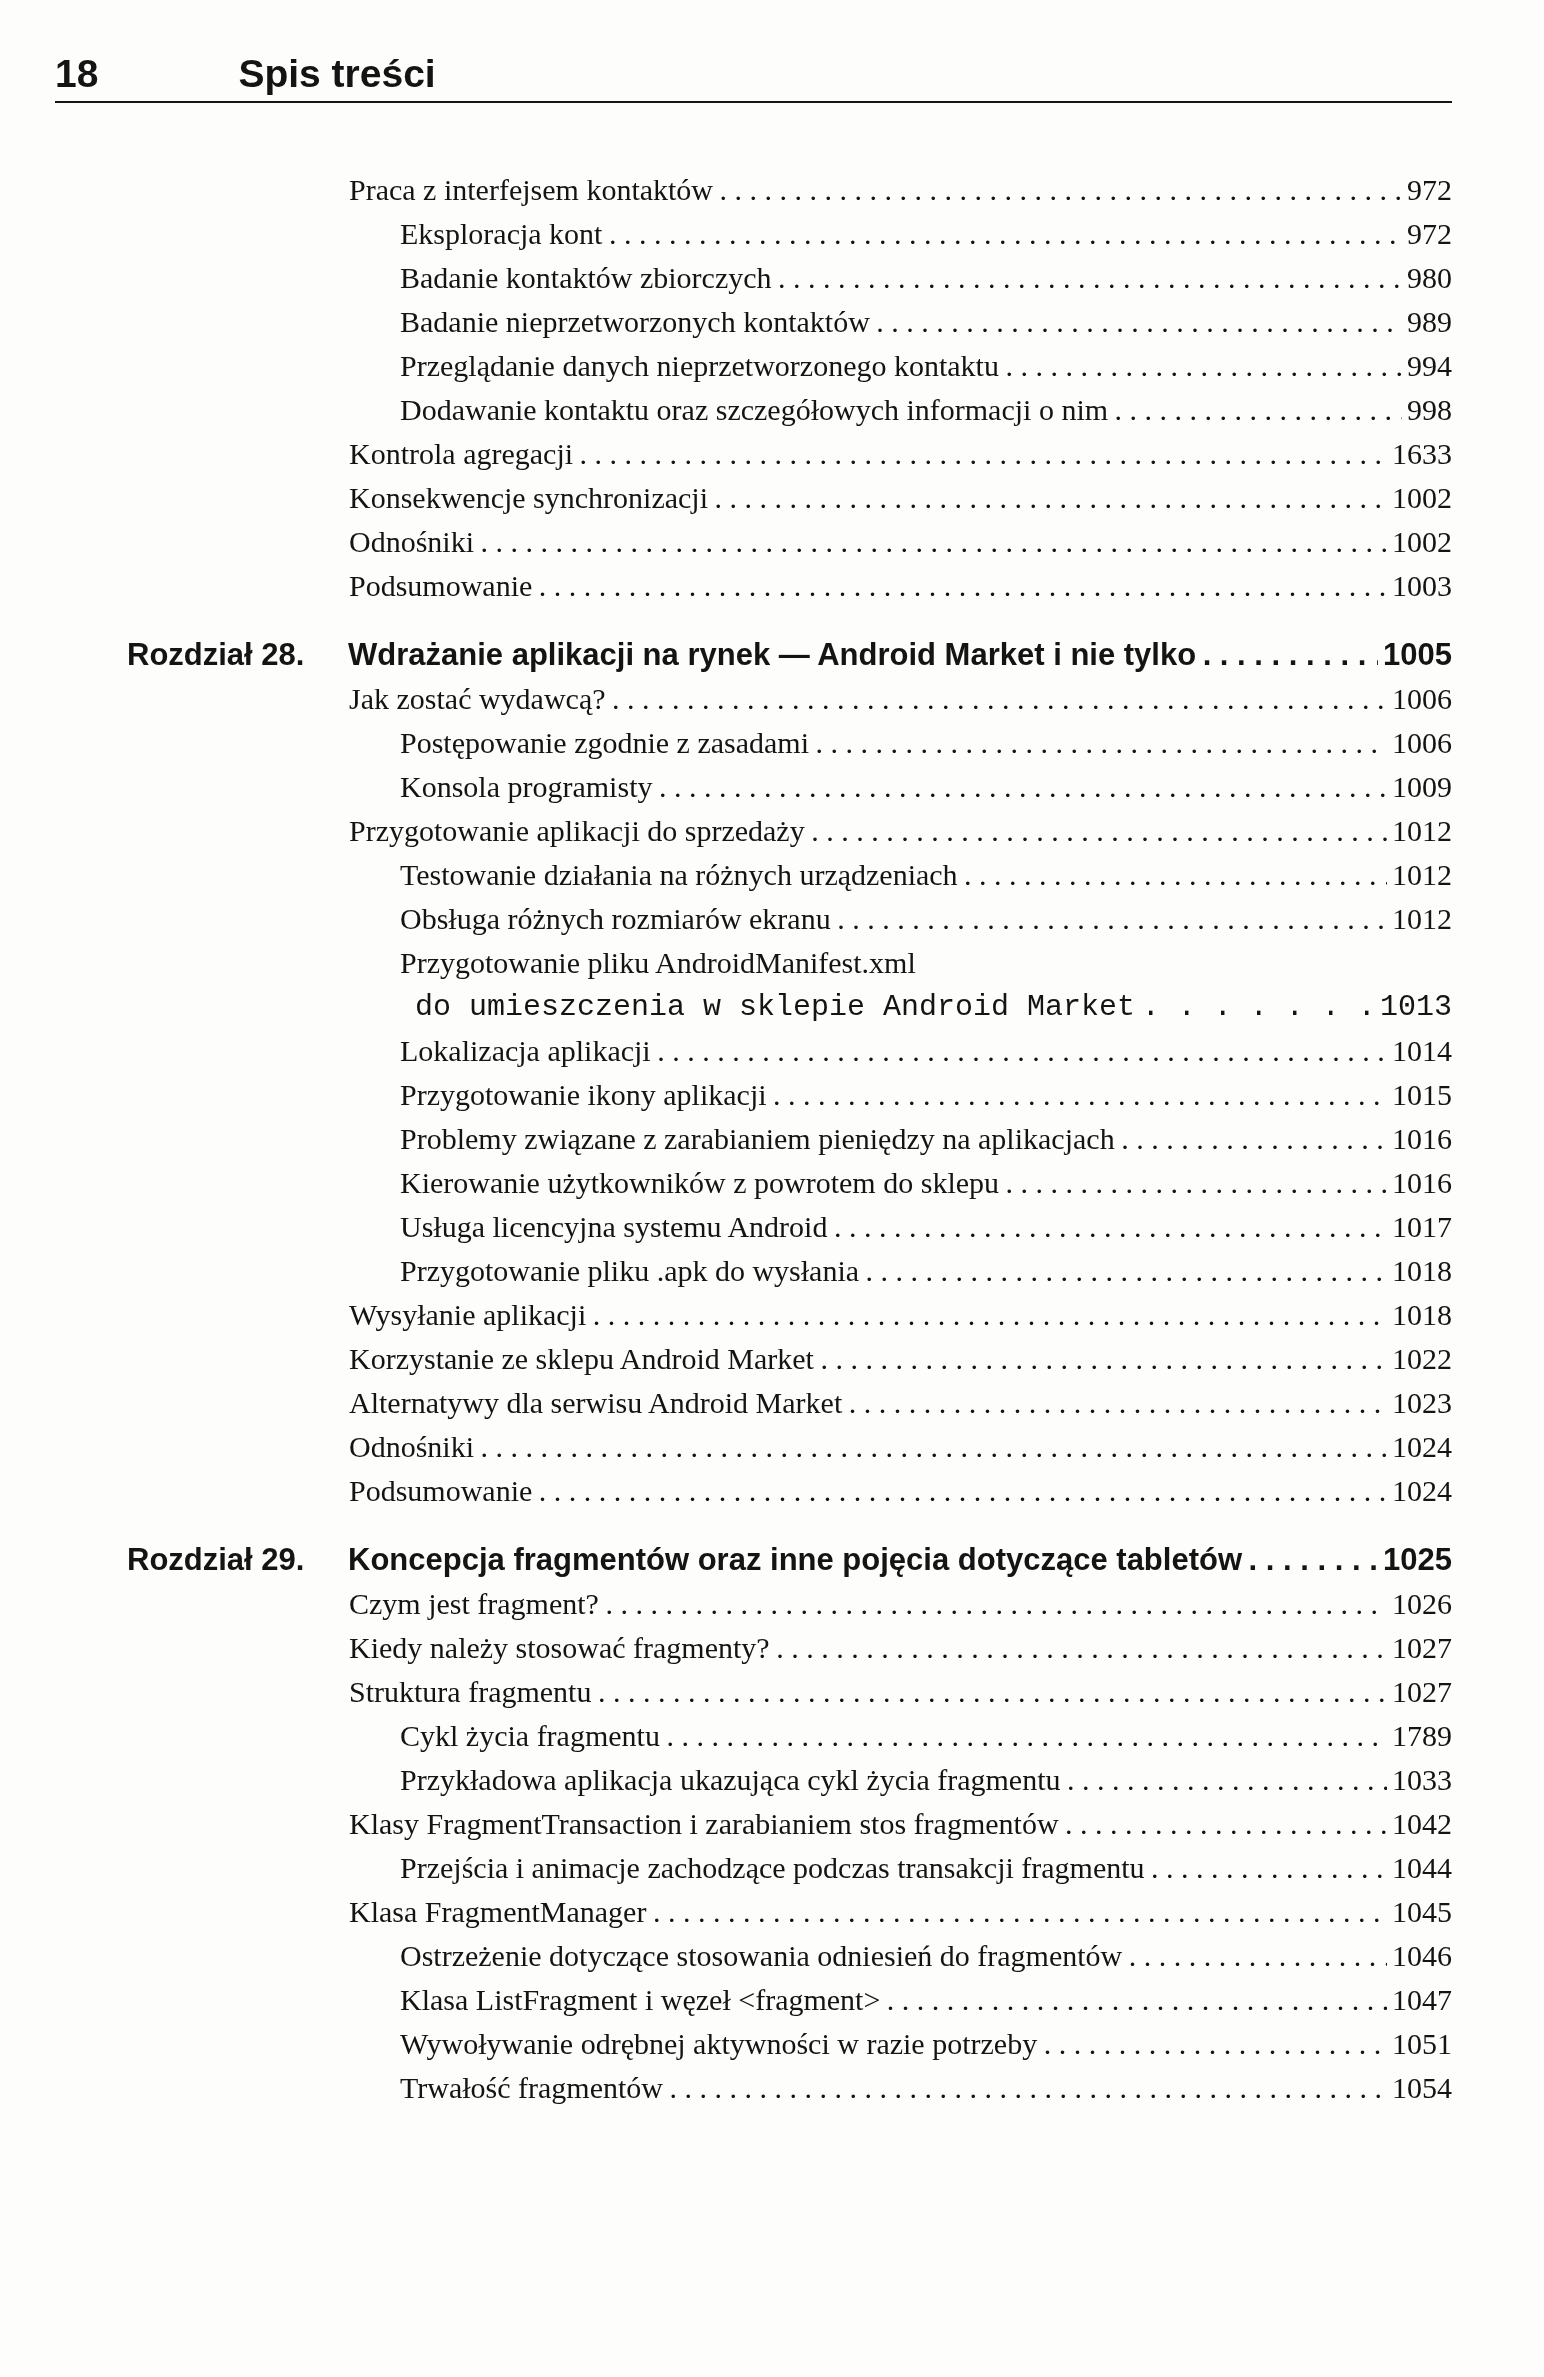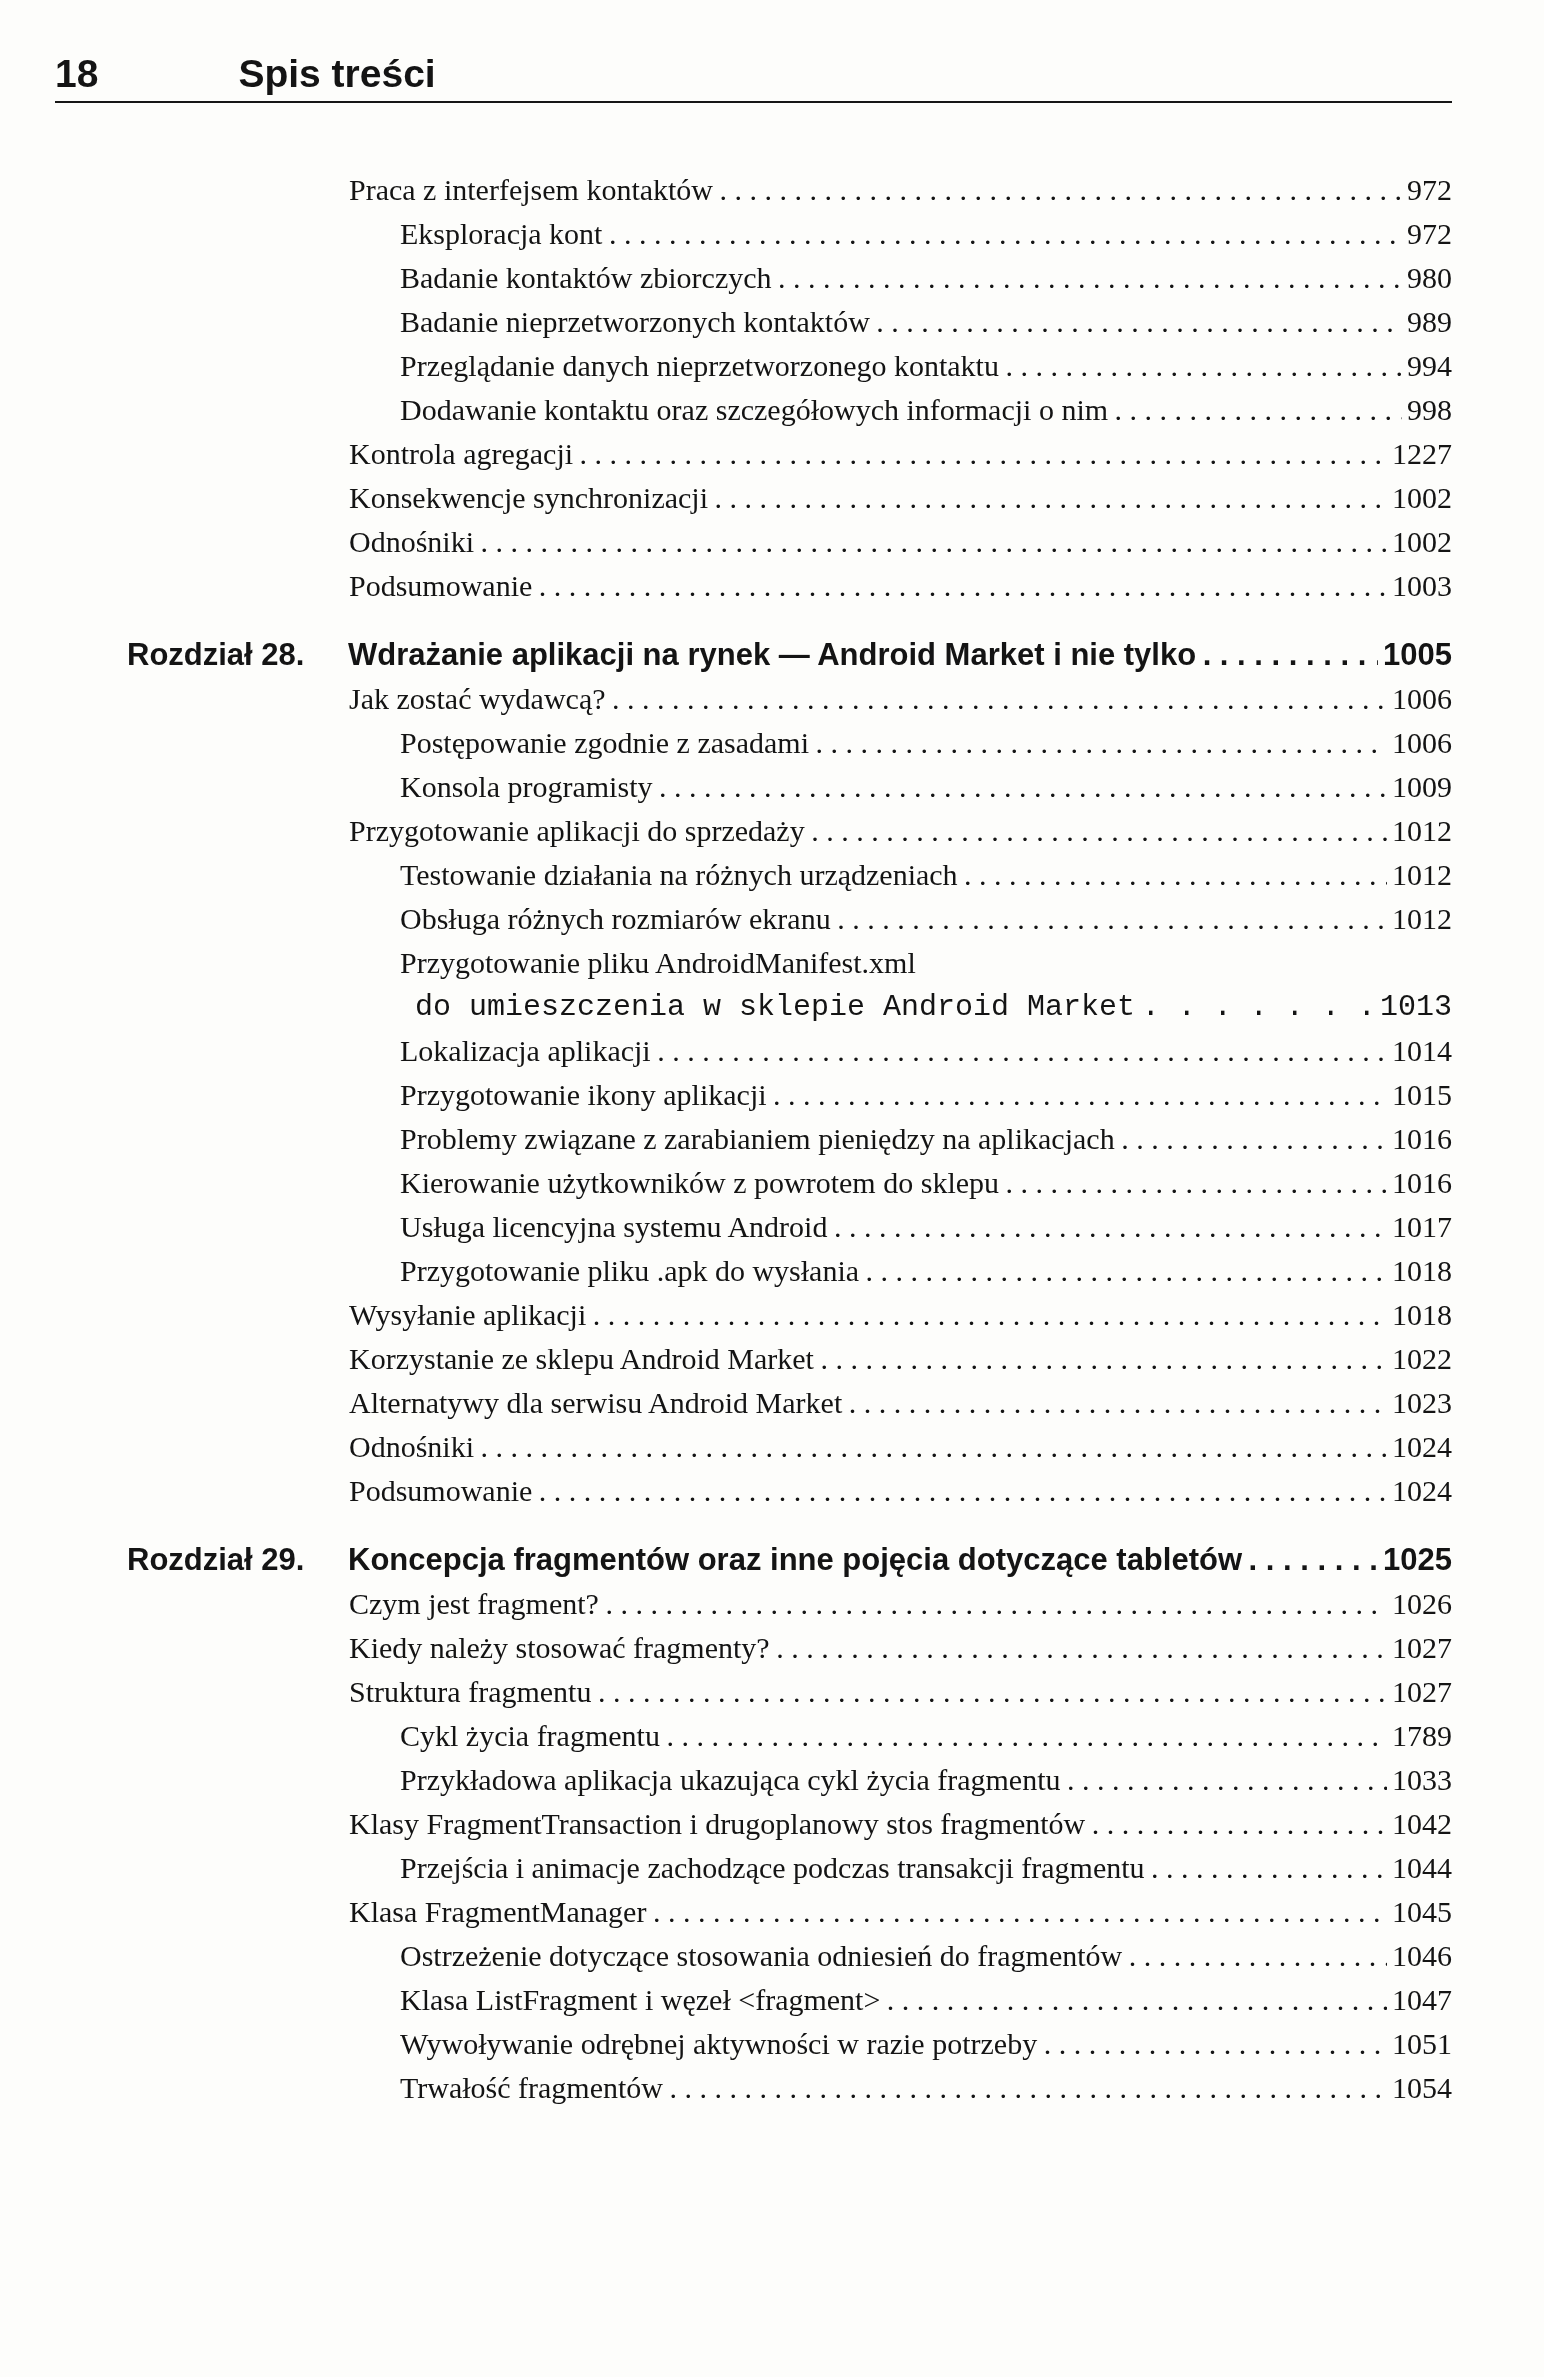--- a/index.html
+++ b/index.html
@@ -100,21 +100,21 @@
         <span class="p">994</span>
       </div>
     <div class="row l2">
         <span class="t">Dodawanie kontaktu oraz szczegółowych informacji o nim</span>
         <span class="leader"></span>
         <span class="p">998</span>
       </div>
     <div class="row l1">
         <span class="t">Kontrola agregacji</span>
         <span class="leader"></span>
-        <span class="p">1227</span>
+        <span class="p">1633</span>
       </div>
     <div class="row l1">
         <span class="t">Konsekwencje synchronizacji</span>
         <span class="leader"></span>
         <span class="p">1002</span>
       </div>
     <div class="row l1">
         <span class="t">Odnośniki</span>
         <span class="leader"></span>
         <span class="p">1002</span>
@@ -252,21 +252,21 @@
         <span class="t">Cykl życia fragmentu</span>
         <span class="leader"></span>
         <span class="p">1789</span>
       </div>
     <div class="row l2">
         <span class="t">Przykładowa aplikacja ukazująca cykl życia fragmentu</span>
         <span class="leader"></span>
         <span class="p">1033</span>
       </div>
     <div class="row l1">
-        <span class="t">Klasy FragmentTransaction i drugoplanowy stos fragmentów</span>
+        <span class="t">Klasy FragmentTransaction i zarabianiem stos fragmentów</span>
         <span class="leader"></span>
         <span class="p">1042</span>
       </div>
     <div class="row l2">
         <span class="t">Przejścia i animacje zachodzące podczas transakcji fragmentu</span>
         <span class="leader"></span>
         <span class="p">1044</span>
       </div>
     <div class="row l1">
         <span class="t">Klasa FragmentManager</span>

